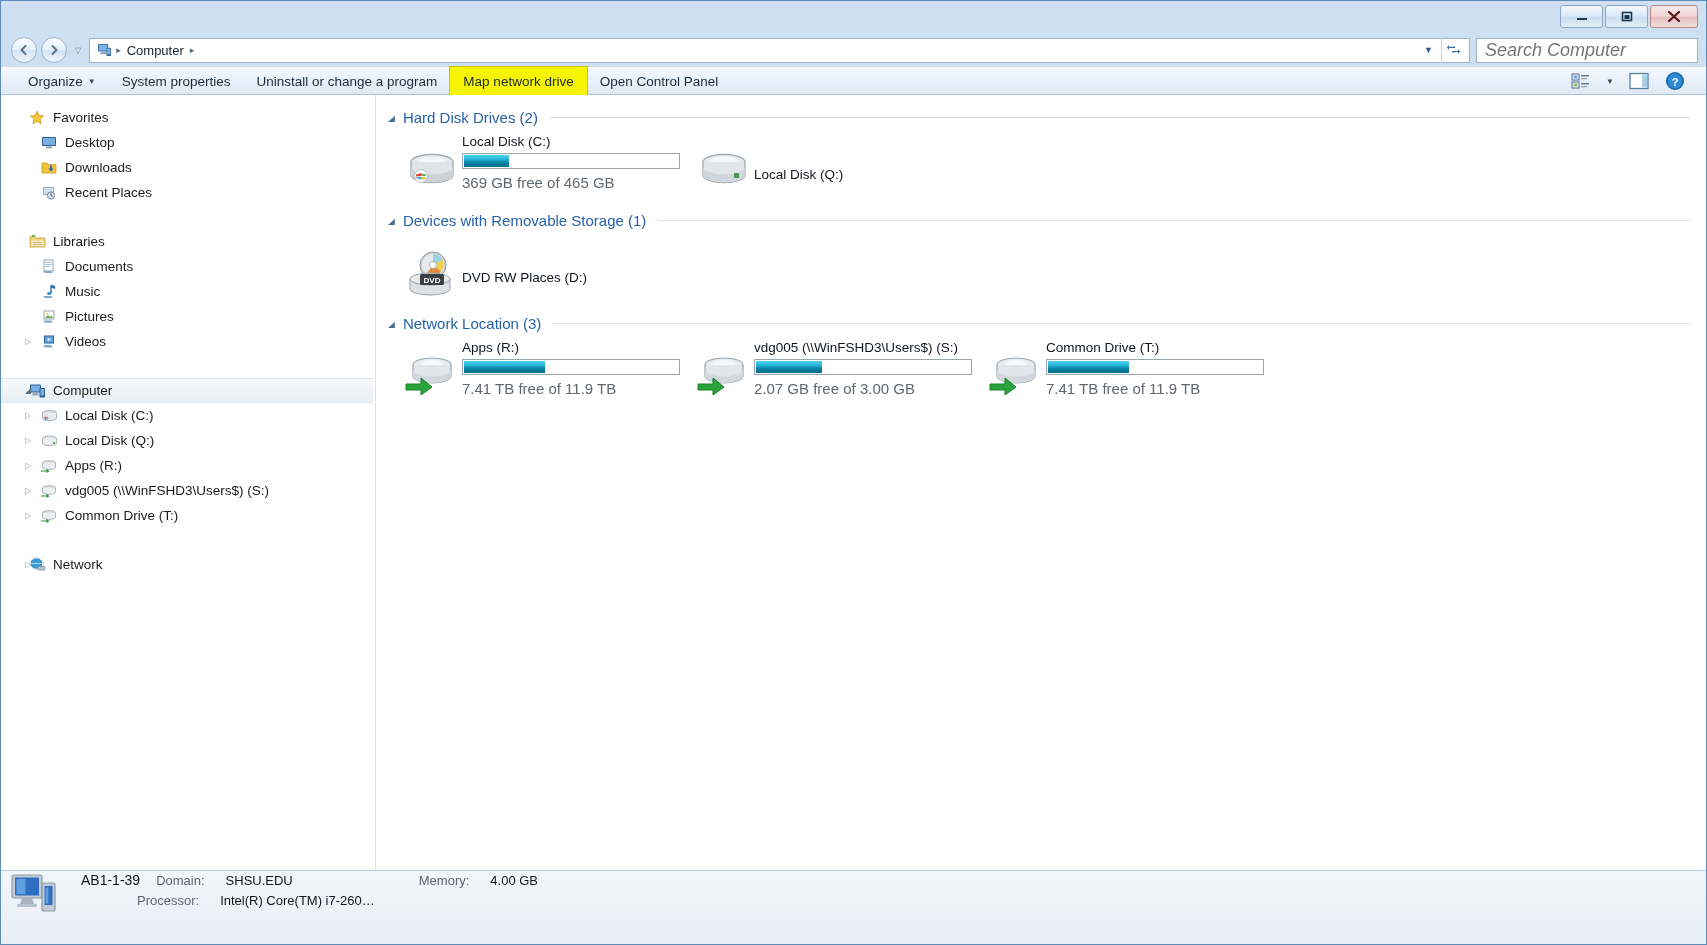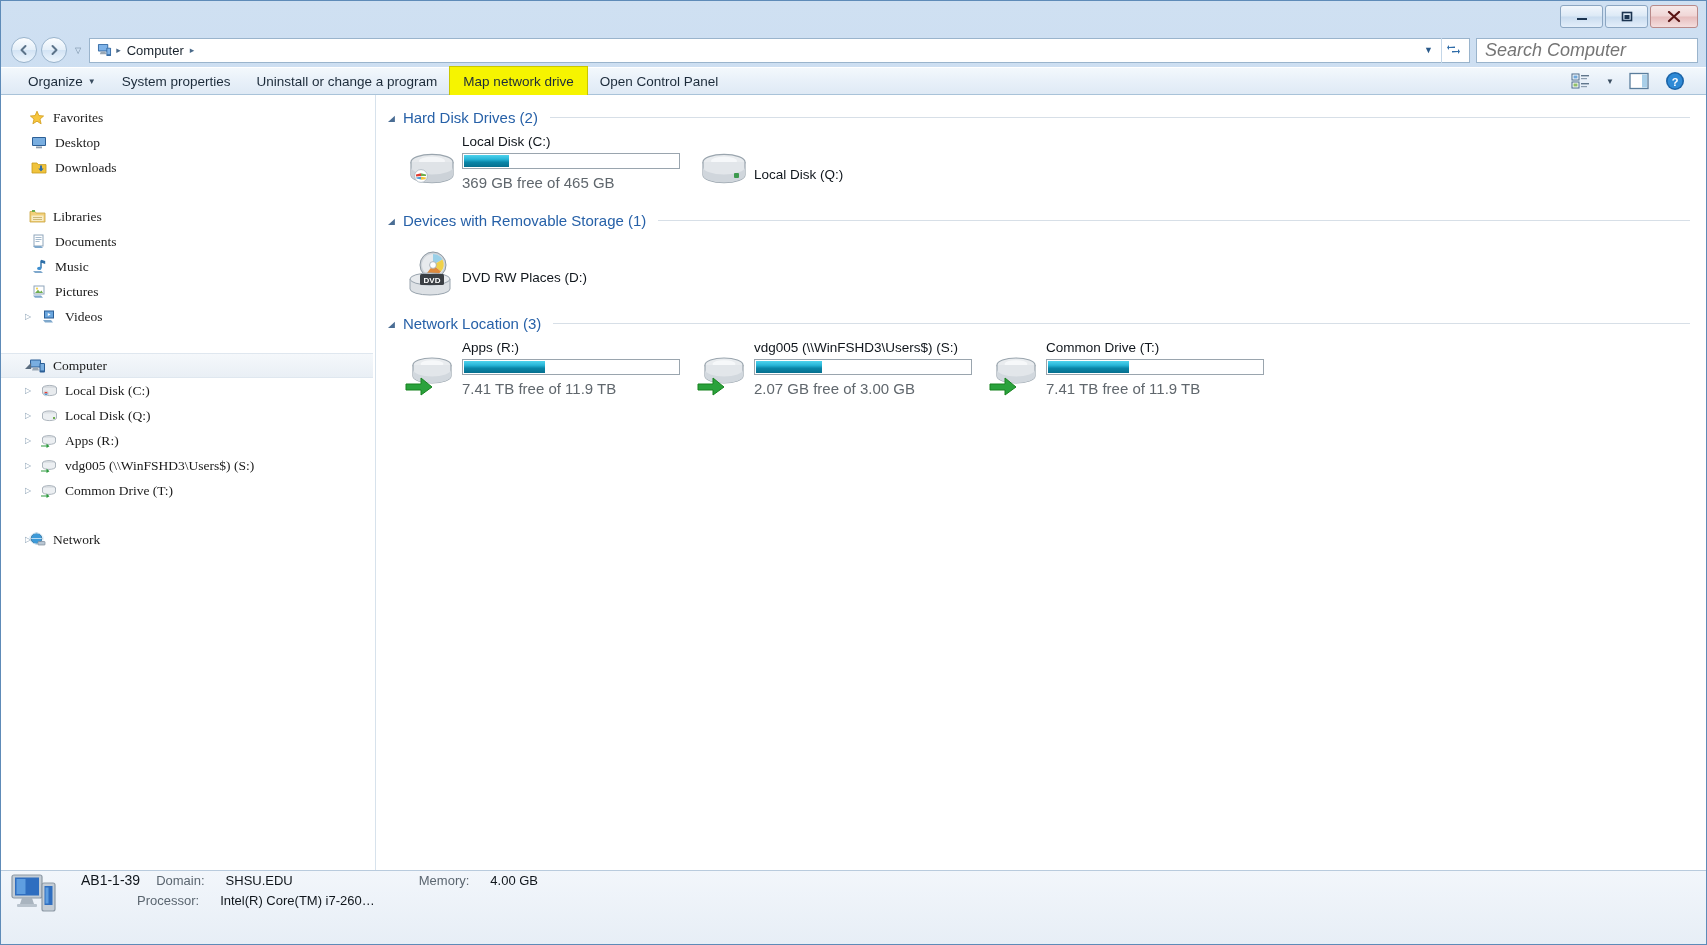--- a/index.html
+++ b/index.html
@@ -131,24 +131,24 @@
   .sidebar {
     width: 375px; flex: none;
     background: #ffffff;
     border-right: 1px solid #d7e2ec;
     padding-top: 10px;
     overflow: hidden;
   }
   .nav-row {
     height: 25px; display: flex; align-items: center;
     font-size: 13.5px; color: #1a1a1a;
-    padding-left: 8px; position: relative; font-family: Liberation Serif, serif;
+    padding-left: 8px; position: relative;
   }
   .nav-row.group { padding-left: 26px; }
-  .nav-row.child { padding-left: 28px; }
+  .nav-row.child { padding-left: 38px; }
   .nav-row.grandchild { padding-left: 38px; }
   .nav-row.selected {
     background: linear-gradient(to bottom, #f5f8fb 0%, #e9eff5 100%);
     border-top: 1px solid #dfe7ef;
     border-bottom: 1px solid #dfe7ef;
     margin-right: 2px;
   }
   .nav-ico {
     width: 20px; height: 18px; margin-right: 6px;
     display: flex; align-items: center; justify-content: center; flex: none;
@@ -363,20 +363,31 @@
       </div>
       <div class="nav-row child">
         <span class="nav-ico">
           <svg width="16" height="15" viewBox="0 0 16 15">
               <path d="M1 3 L6 3 L7.2 4.6 L15 4.6 L15 13 L1 13 Z" fill="#f0c33c" stroke="#c79a1c" stroke-width="0.8"></path>
               <path d="M9 5.5 L9 8.5 L7.3 8.5 L10 11.5 L12.7 8.5 L11 8.5 L11 5.5 Z" fill="#2f6ca8"></path>
             </svg>
         </span>
         <span>Downloads</span>
       </div>
+      <div class="nav-row child">
+        <span class="nav-ico">
+          <svg width="16" height="15" viewBox="0 0 16 15">
+              <rect x="2" y="2" width="11" height="8" rx="1" fill="#8fa8bd"></rect>
+              <rect x="3" y="3" width="9" height="6" fill="#cfe0ee"></rect>
+              <circle cx="10" cy="10.5" r="3.6" fill="#dbe7f0" stroke="#6d8499" stroke-width="1"></circle>
+              <path d="M10 8.5 L10 10.6 L11.6 11.4" stroke="#33536f" stroke-width="1" fill="none"></path>
+            </svg>
+        </span>
+        <span>Recent Places</span>
+      </div>
 
       <div class="nav-gap"></div>
 
       <div class="nav-row group">
         <span class="nav-ico">
           <svg width="17" height="15" viewBox="0 0 17 15">
               <path d="M1 2.5 L6 2.5 L7.2 4 L16 4 L16 13 L1 13 Z" fill="#f2d07a" stroke="#c8a33f" stroke-width="0.8"></path>
               <rect x="3" y="1" width="3" height="2" fill="#6fae4e"></rect>
               <rect x="2.5" y="6.5" width="12" height="5.5" fill="#f8ecc6"></rect>
               <rect x="4" y="8" width="9" height="1" fill="#cdb878"></rect>

